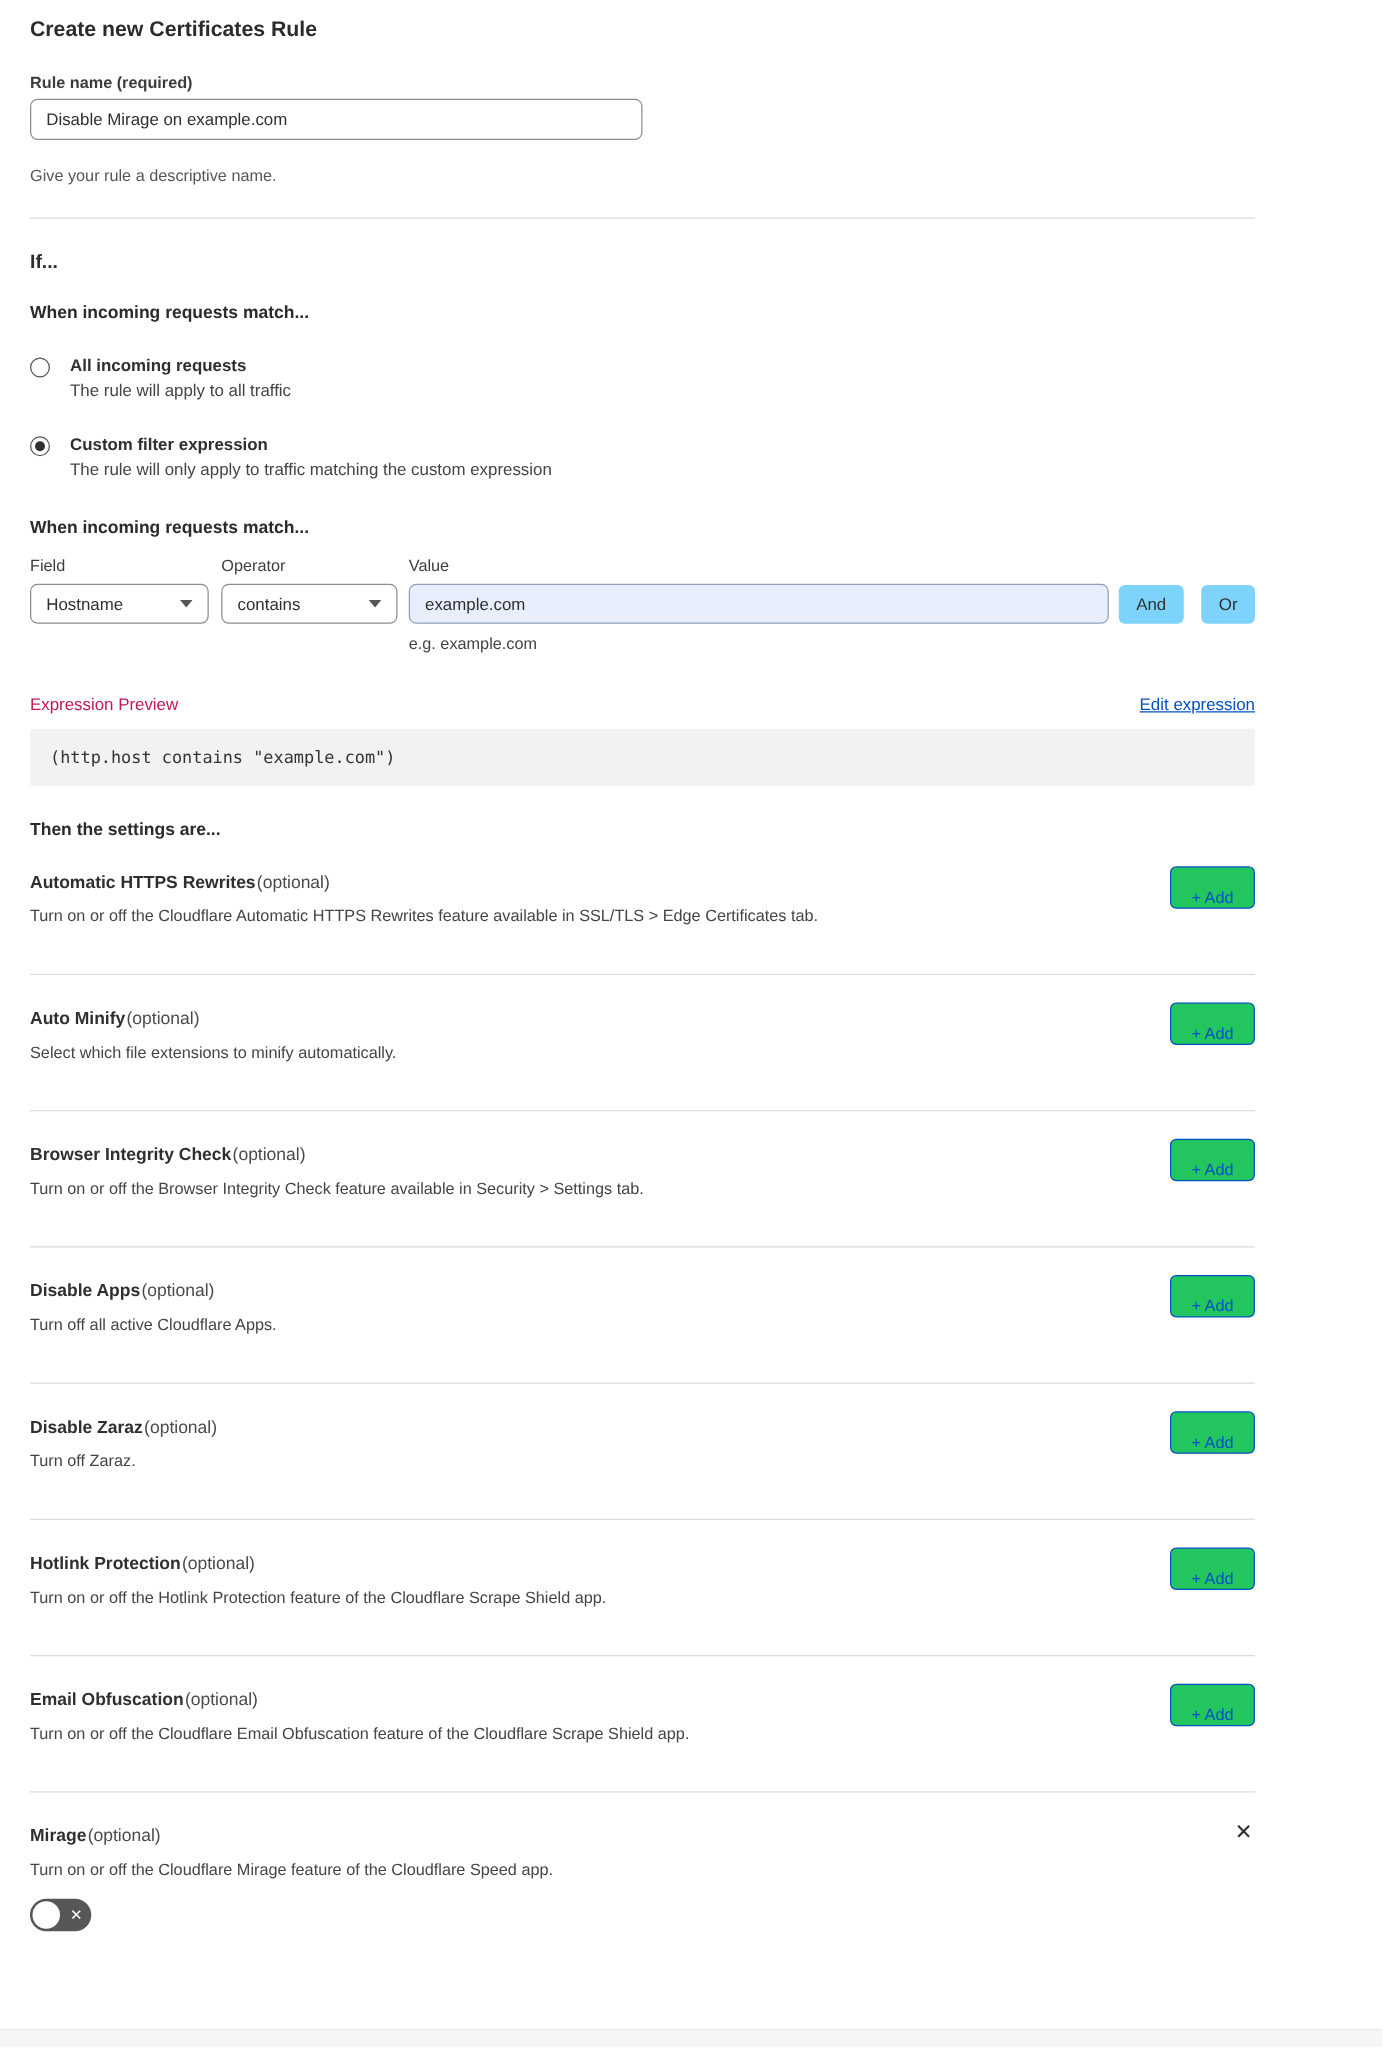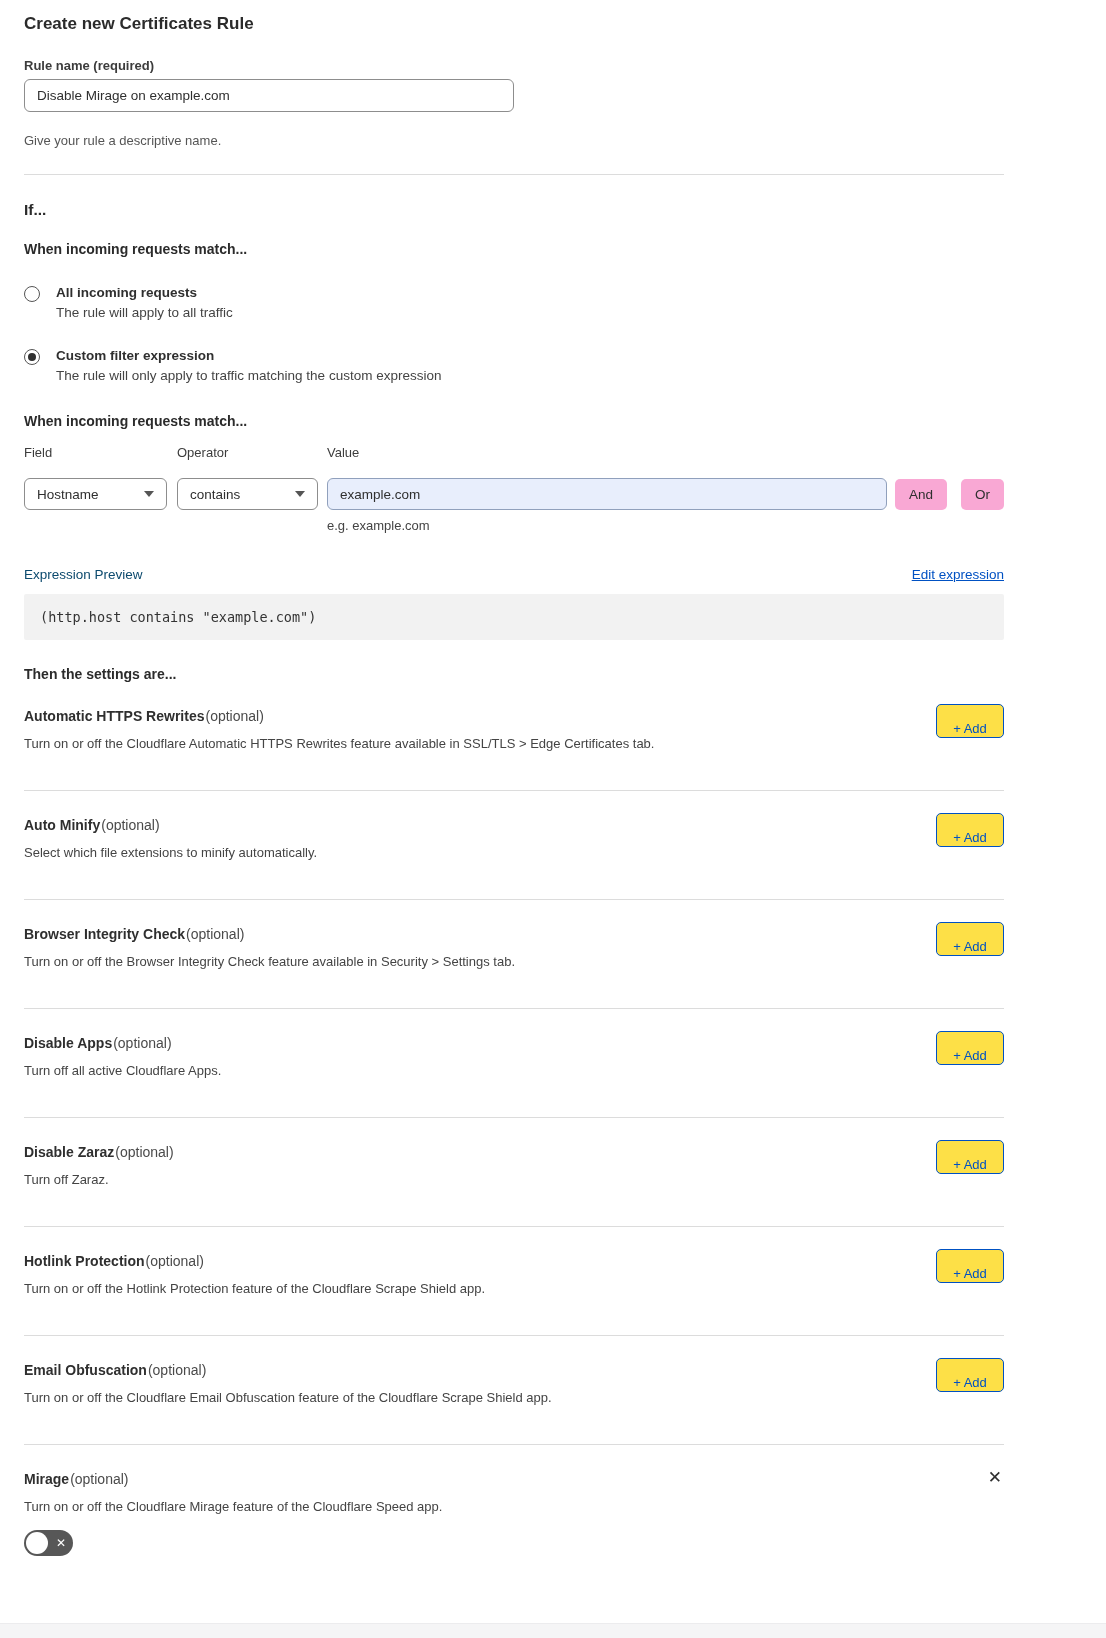--- a/index.html
+++ b/index.html
@@ -40,63 +40,63 @@
   }
   .radio-texts { margin-left: 16px; }
   .radio-label { font-size: 13.5px; font-weight: 700; color: #2f2f2f; }
   .radio-desc { font-size: 13.5px; color: #444; margin-top: 5px; }
 
   .builder { margin-top: 30px; }
   .builder-cols { display: flex; margin-top: 16px; align-items: flex-end; }
   .col-field { width: 143px; }
   .col-operator { width: 141px; margin-left: 10px; }
   .col-value { width: 560px; margin-left: 9px; }
-  .col-label { font-size: 13px; color: #3c3c3c; margin-bottom: 18px; }
+  .col-label { font-size: 13px; color: #3c3c3c; margin-bottom: 7px; }
   .select-box {
     height: 32px; border: 1px solid #8d8d8d; border-radius: 6px; background: #fff;
     display: flex; align-items: center; justify-content: space-between;
     padding: 0 12px; font-size: 13.5px; color: #2f2f2f; cursor: pointer;
   }
   .chevron {
     width: 0; height: 0; border-left: 5px solid transparent; border-right: 5px solid transparent;
     border-top: 6px solid #555;
   }
   .value-input {
     width: 100%; height: 32px; border: 1px solid #90a0bc; border-radius: 6px;
     background: #e8eefc; padding: 0 12px; font-size: 13.5px; color: #2f2f2f;
     font-family: "Liberation Sans", sans-serif; outline: none;
   }
   .conj-buttons { margin-left: auto; display: flex; }
   .conj-btn {
-    height: 31px; border: none; border-radius: 5px; background: #f9a8d4;
+    height: 31px; border: none; border-radius: 5px; background: #7dd3fc;
     color: #2f2f2f; font-size: 13.5px; padding: 0 14px; cursor: pointer;
     font-family: "Liberation Sans", sans-serif;
   }
   .conj-btn + .conj-btn { margin-left: 14px; }
   .value-help { font-size: 13px; color: #444; margin-top: 8px; margin-left: 303px; }
 
   .preview-row { display: flex; justify-content: space-between; align-items: baseline; margin-top: 34px; }
-  .preview-label { font-size: 13.5px; color: #0c4a6e; }
+  .preview-label { font-size: 13.5px; color: #be185d; }
   .edit-link { font-size: 13.5px; color: #0051c3; text-decoration: underline; cursor: pointer; }
   .code-block {
     margin-top: 12px; background: #f2f2f2; border-radius: 2px;
     padding: 15px 16px; font-family: "DejaVu Sans Mono", "Liberation Mono", monospace;
     font-size: 13.5px; color: #333;
   }
 
   .h-then { font-size: 14px; font-weight: 700; margin-top: 26px; color: #2b2b2b; }
 
   .setting-section { padding-top: 26px; padding-bottom: 40px; position: relative; }
   .setting-head { display: flex; align-items: flex-start; }
   .setting-name { font-size: 14px; font-weight: 700; color: #2f2f2f; }
   .setting-optional { font-size: 14px; font-weight: 400; color: #4a4a4a; margin-left: 1px; }
   .setting-desc { font-size: 13px; color: #444; margin-top: 12px; max-width: 820px; }
   .add-btn {
     position: absolute; right: 0; top: 22px;
-    min-width: 68px; height: 29px; background: #fde047;
+    min-width: 68px; height: 29px; background: #22c55e;
     border: 1px solid #0051c3; border-radius: 5px;
     color: #0051c3; font-size: 13px; cursor: pointer;
     font-family: "Liberation Sans", sans-serif; padding: 16px 12px;
   }
   .close-icon {
     position: absolute; right: 2px; top: 24px;
     font-size: 17px; color: #2f2f2f; line-height: 1; cursor: pointer;
     font-family: "DejaVu Sans", sans-serif;
   }
 

